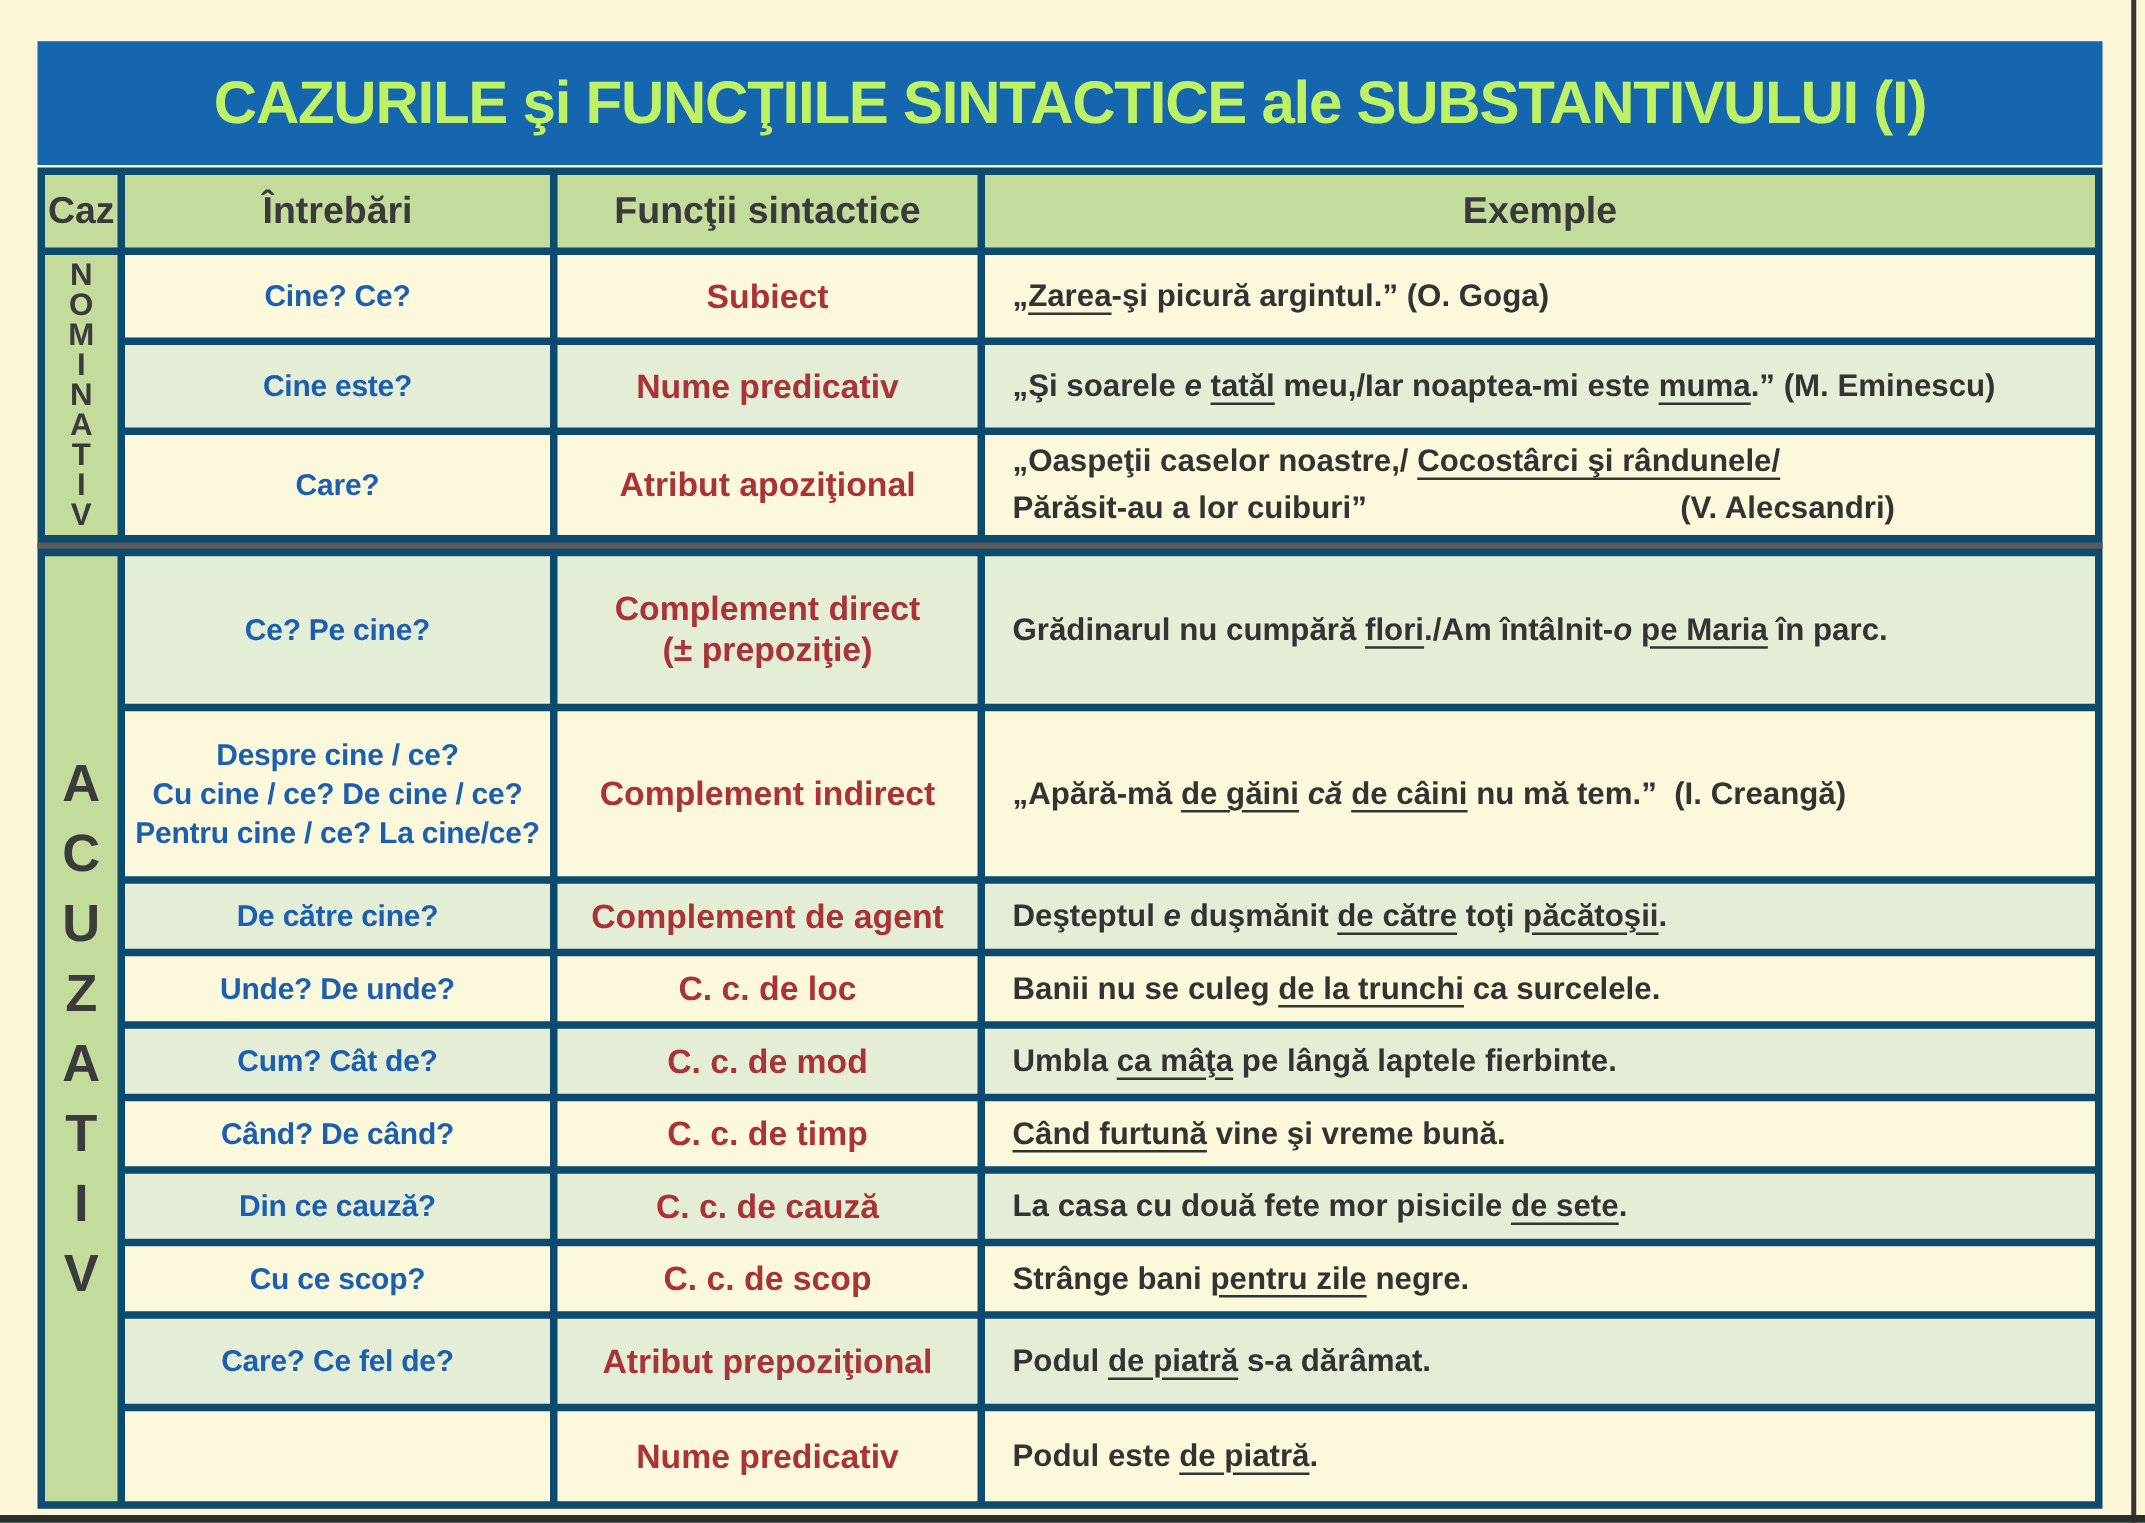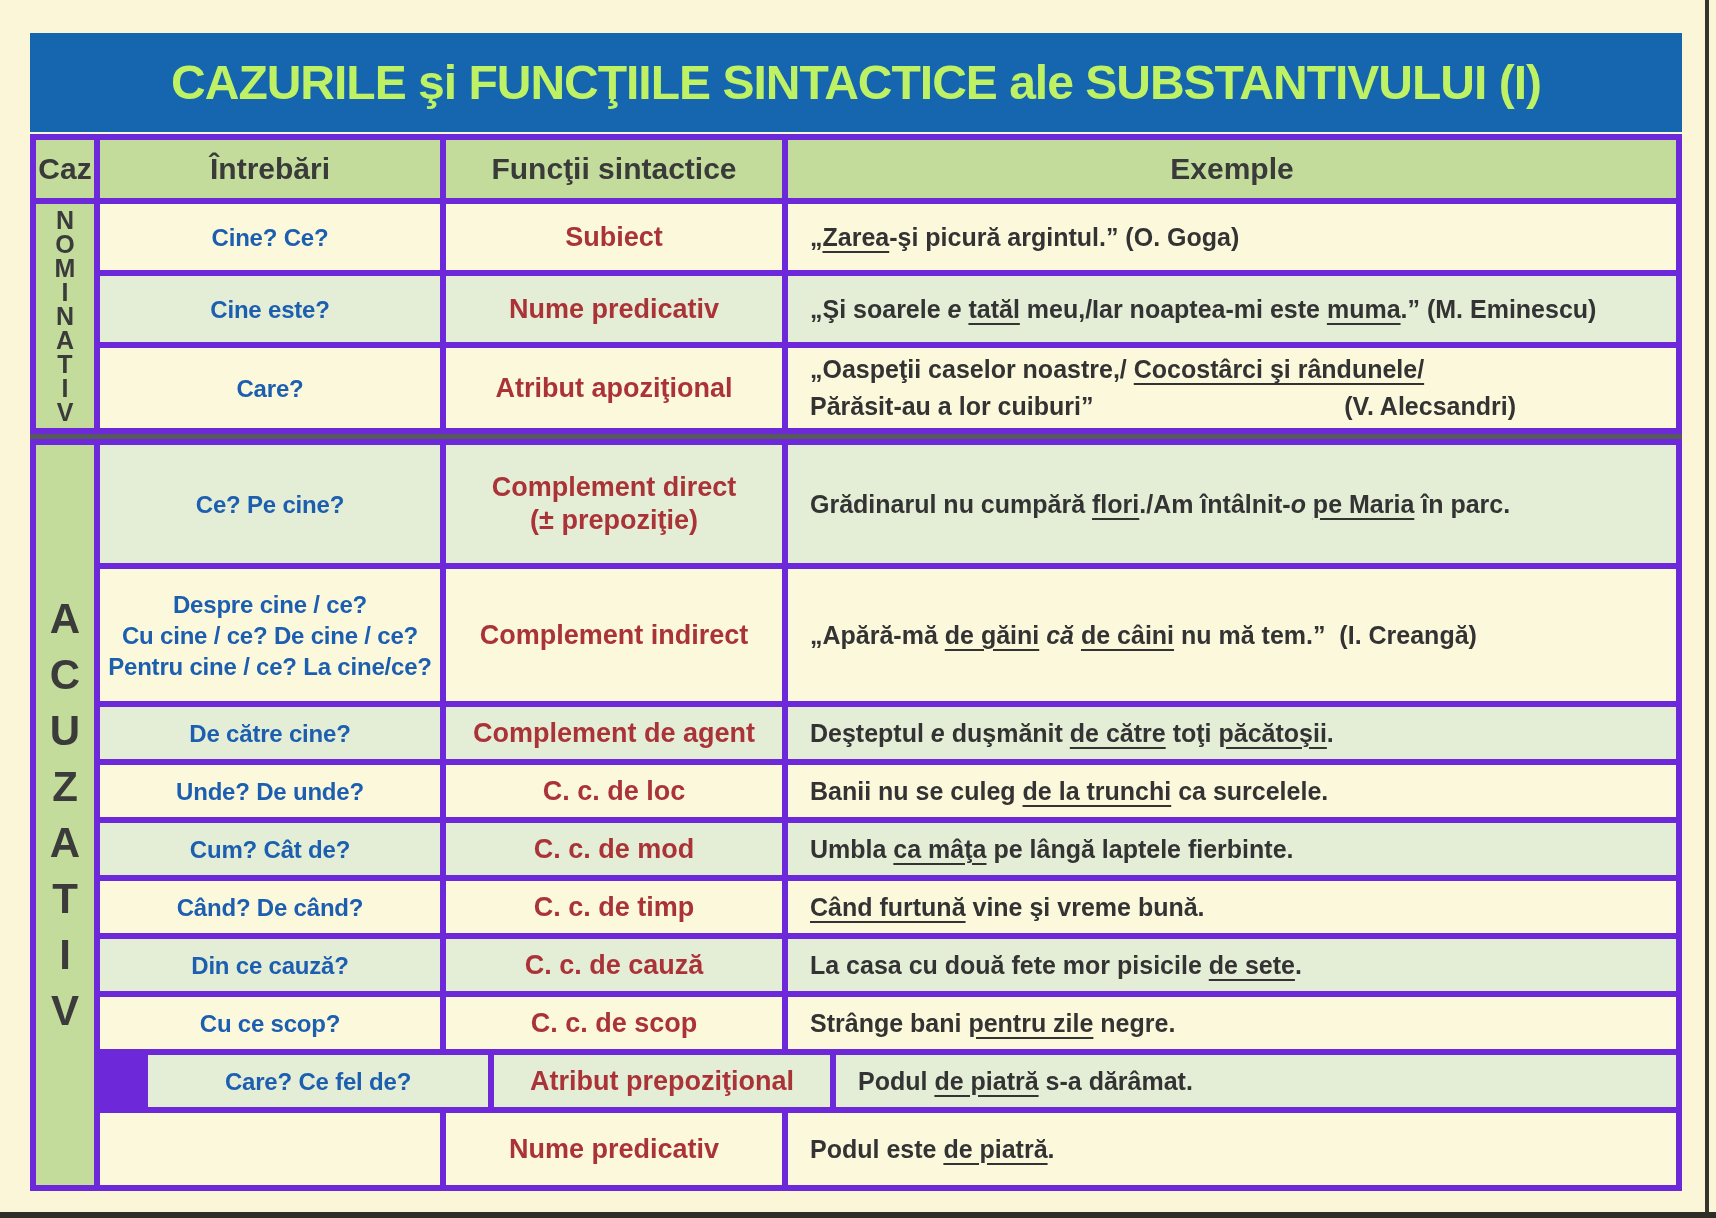--- a/index.html
+++ b/index.html
@@ -18,21 +18,21 @@
     position:absolute;left:30px;top:33px;width:1652px;height:99px;
     background:#1566AE;
     display:flex;align-items:center;justify-content:center;
   }
   .title-band span{
     color:#bef264;font-size:48px;font-weight:bold;letter-spacing:-1px;white-space:nowrap;
   }
 
   .table{
     position:absolute;left:30px;top:134px;width:1652px;
-    background:#6d28d9;
+    background:#0c4a6e;
     padding:6px;box-sizing:border-box;
     display:flex;flex-direction:column;gap:6px;
   }
   .header-row{display:flex;gap:6px;height:58px;}
   .cell{box-sizing:border-box;display:flex;align-items:center;justify-content:center;}
   .hdr{background:#C3DC9C;color:#3A3A3A;font-weight:bold;font-size:30px;}
   .col-caz{width:58px;flex:0 0 auto;}
   .col-q{width:340px;flex:0 0 auto;}
   .col-f{width:336px;flex:0 0 auto;}
   .col-e{flex:1 1 auto;}
@@ -181,21 +181,21 @@
               <div class="ex-line"><span>La casa cu două fete mor pisicile </span><span class="u">de sete</span><span>.</span></div>
             </div>
         </div>
         <div class="row cream" style="height:52px;">
           <div class="cell col-q q-cell">Cu ce scop?</div>
           <div class="cell col-f f-cell">C. c. de scop</div>
           <div class="cell col-e e-cell">
               <div class="ex-line"><span>Strânge bani </span><span class="u">pentru zile</span><span> negre.</span></div>
             </div>
         </div>
-        <div class="row green" style="height:52px;margin-left:48px;">
+        <div class="row green" style="height:68px;">
           <div class="cell col-q q-cell">Care? Ce fel de?</div>
           <div class="cell col-f f-cell">Atribut prepoziţional</div>
           <div class="cell col-e e-cell">
               <div class="ex-line"><span>Podul </span><span class="u">de piatră</span><span> s-a dărâmat.</span></div>
             </div>
         </div>
         <div class="row cream" style="height:72px;">
           <div class="cell col-q q-cell"></div>
           <div class="cell col-f f-cell">Nume predicativ</div>
           <div class="cell col-e e-cell">

